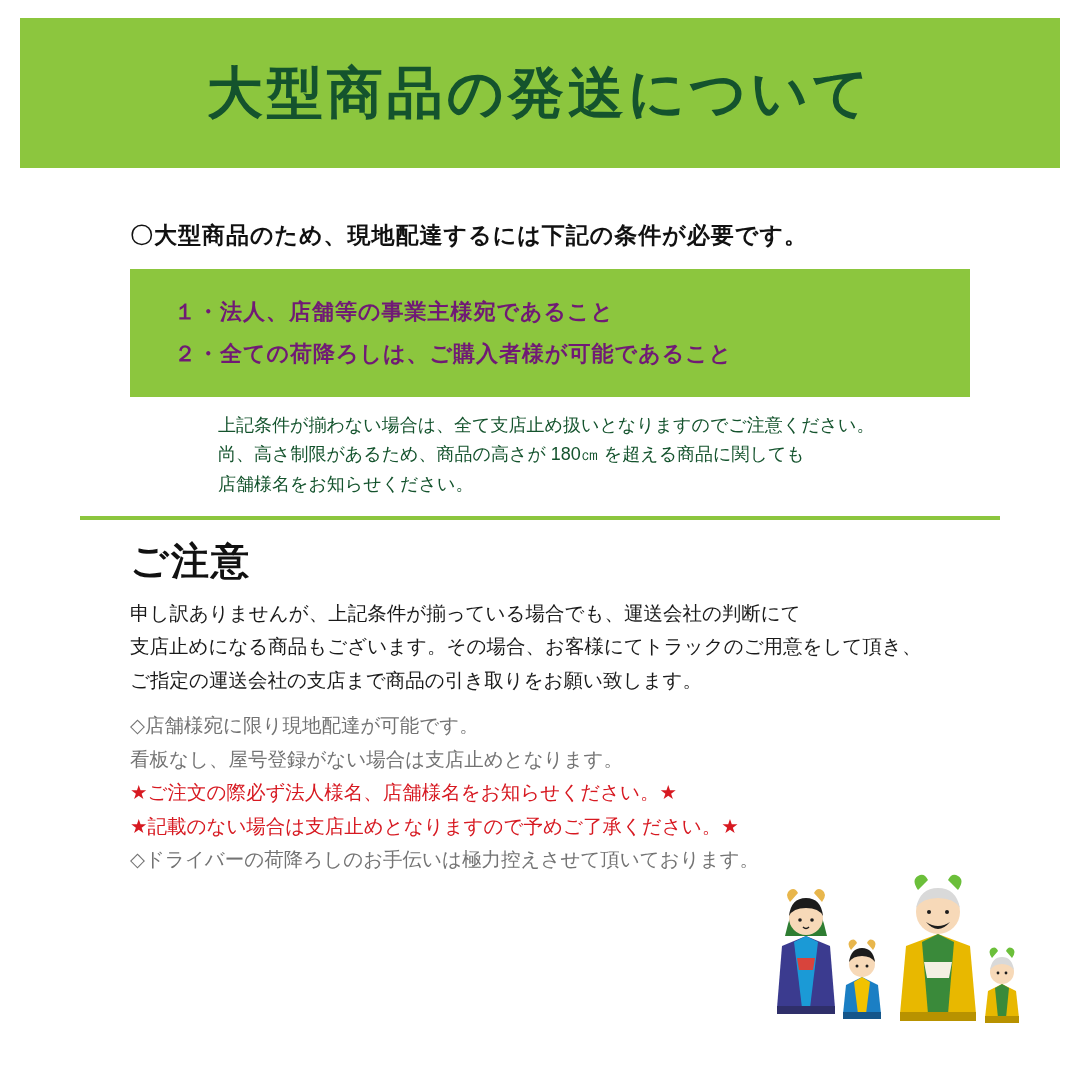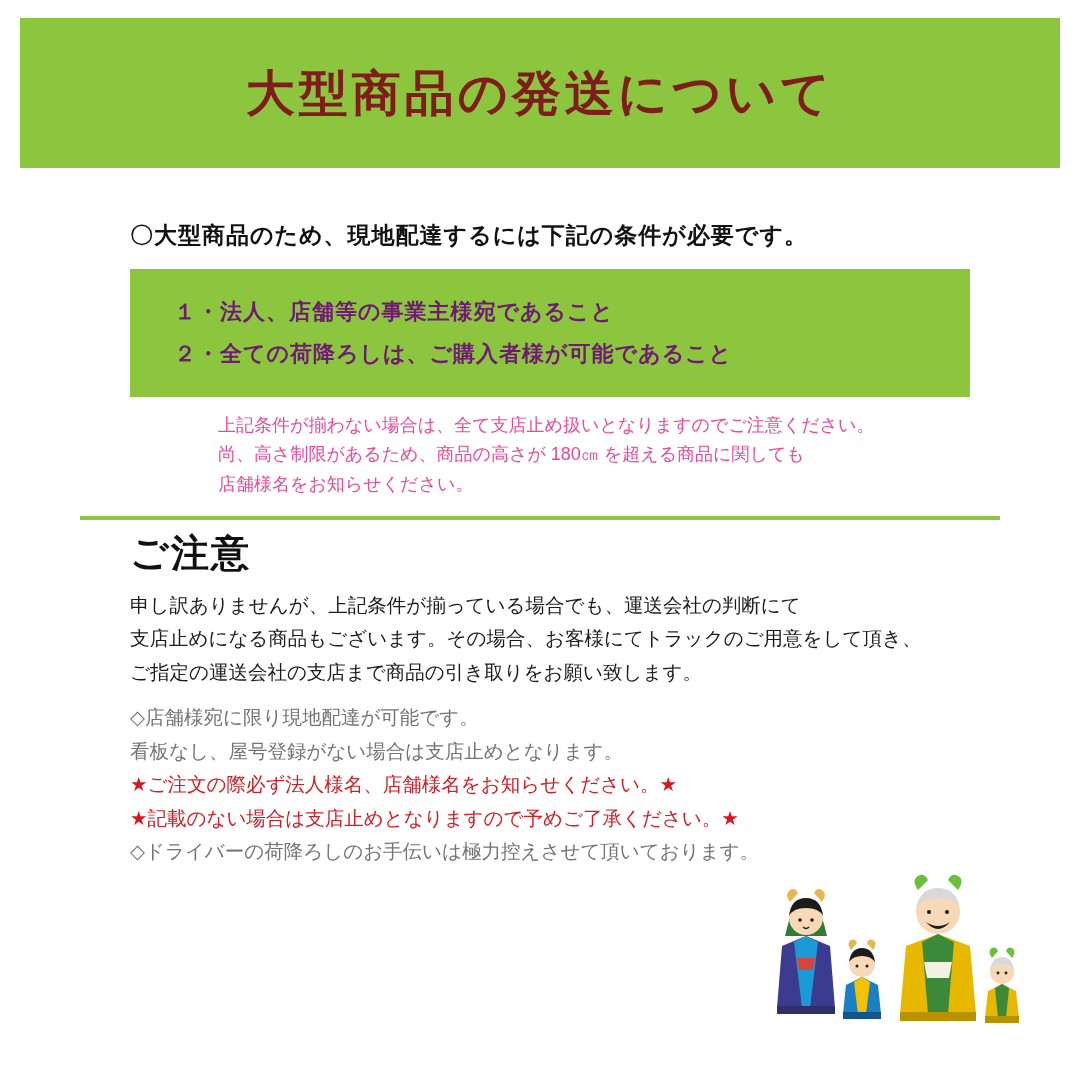--- a/index.html
+++ b/index.html
@@ -25,22 +25,22 @@
 
   
   .banner {
     background: #8cc63e;
     height: 150px;
     display: flex;
     align-items: center;
     justify-content: center;
   }
   .banner-title {
-    color: #7f1d1d;
-    font-size: 49px;
+    color: #14532d;
+    font-size: 56px;
     font-weight: bold;
     letter-spacing: 4px;
     line-height: 1;
     text-align: center;
     white-space: nowrap;
   }
 
   
   .conditions {
     margin-top: 52px;
@@ -64,33 +64,33 @@
     font-weight: bold;
     color: #701a75;
     letter-spacing: 1px;
     line-height: 1.9;
   }
   .cond-notes {
     margin-top: 14px;
     padding-left: 88px;
     font-size: 18px;
     line-height: 1.65;
-    color: #ec4899;
+    color: #14532d;
   }
 
   
   .divider {
     margin: 16px 60px 0 60px;
     height: 4px;
     background: #8cc63e;
   }
 
   
   .caution {
-    margin-top: 8px;
+    margin-top: 16px;
     padding-left: 110px;
     padding-right: 60px;
     position: relative;
     z-index: 2;
   }
   .caution-title {
     font-size: 38px;
     font-weight: bold;
     letter-spacing: 2px;
     color: #111111;

